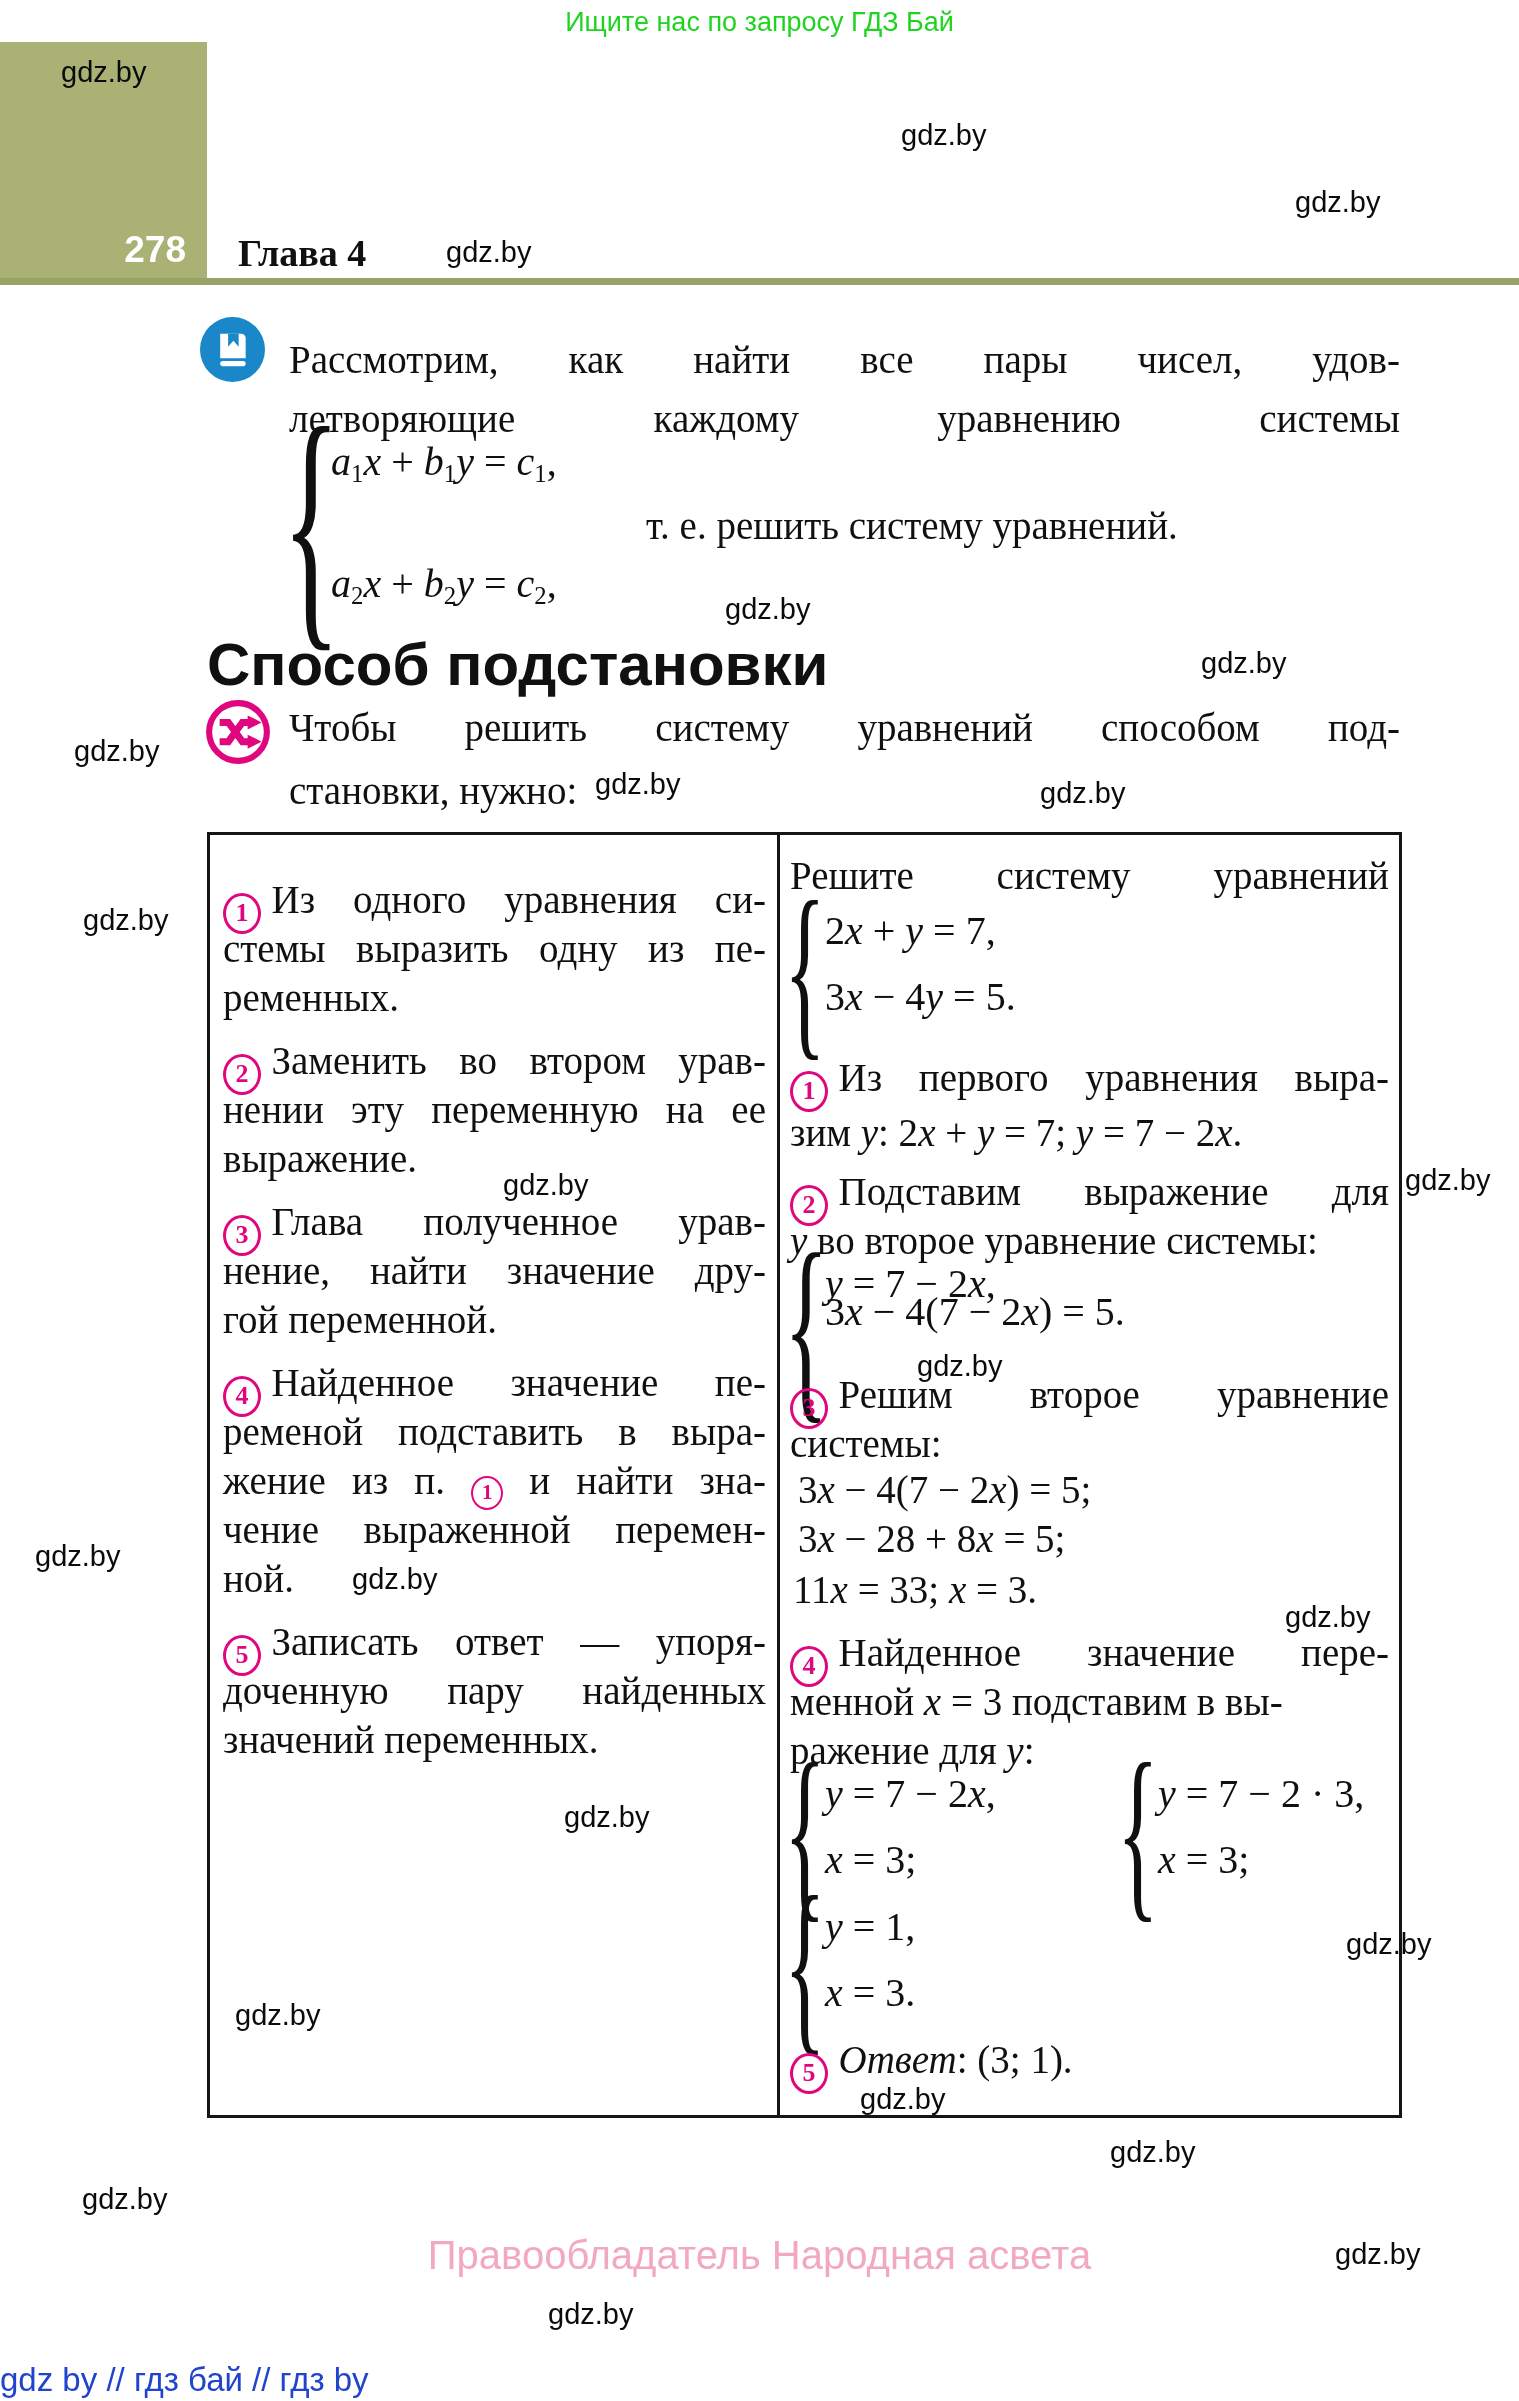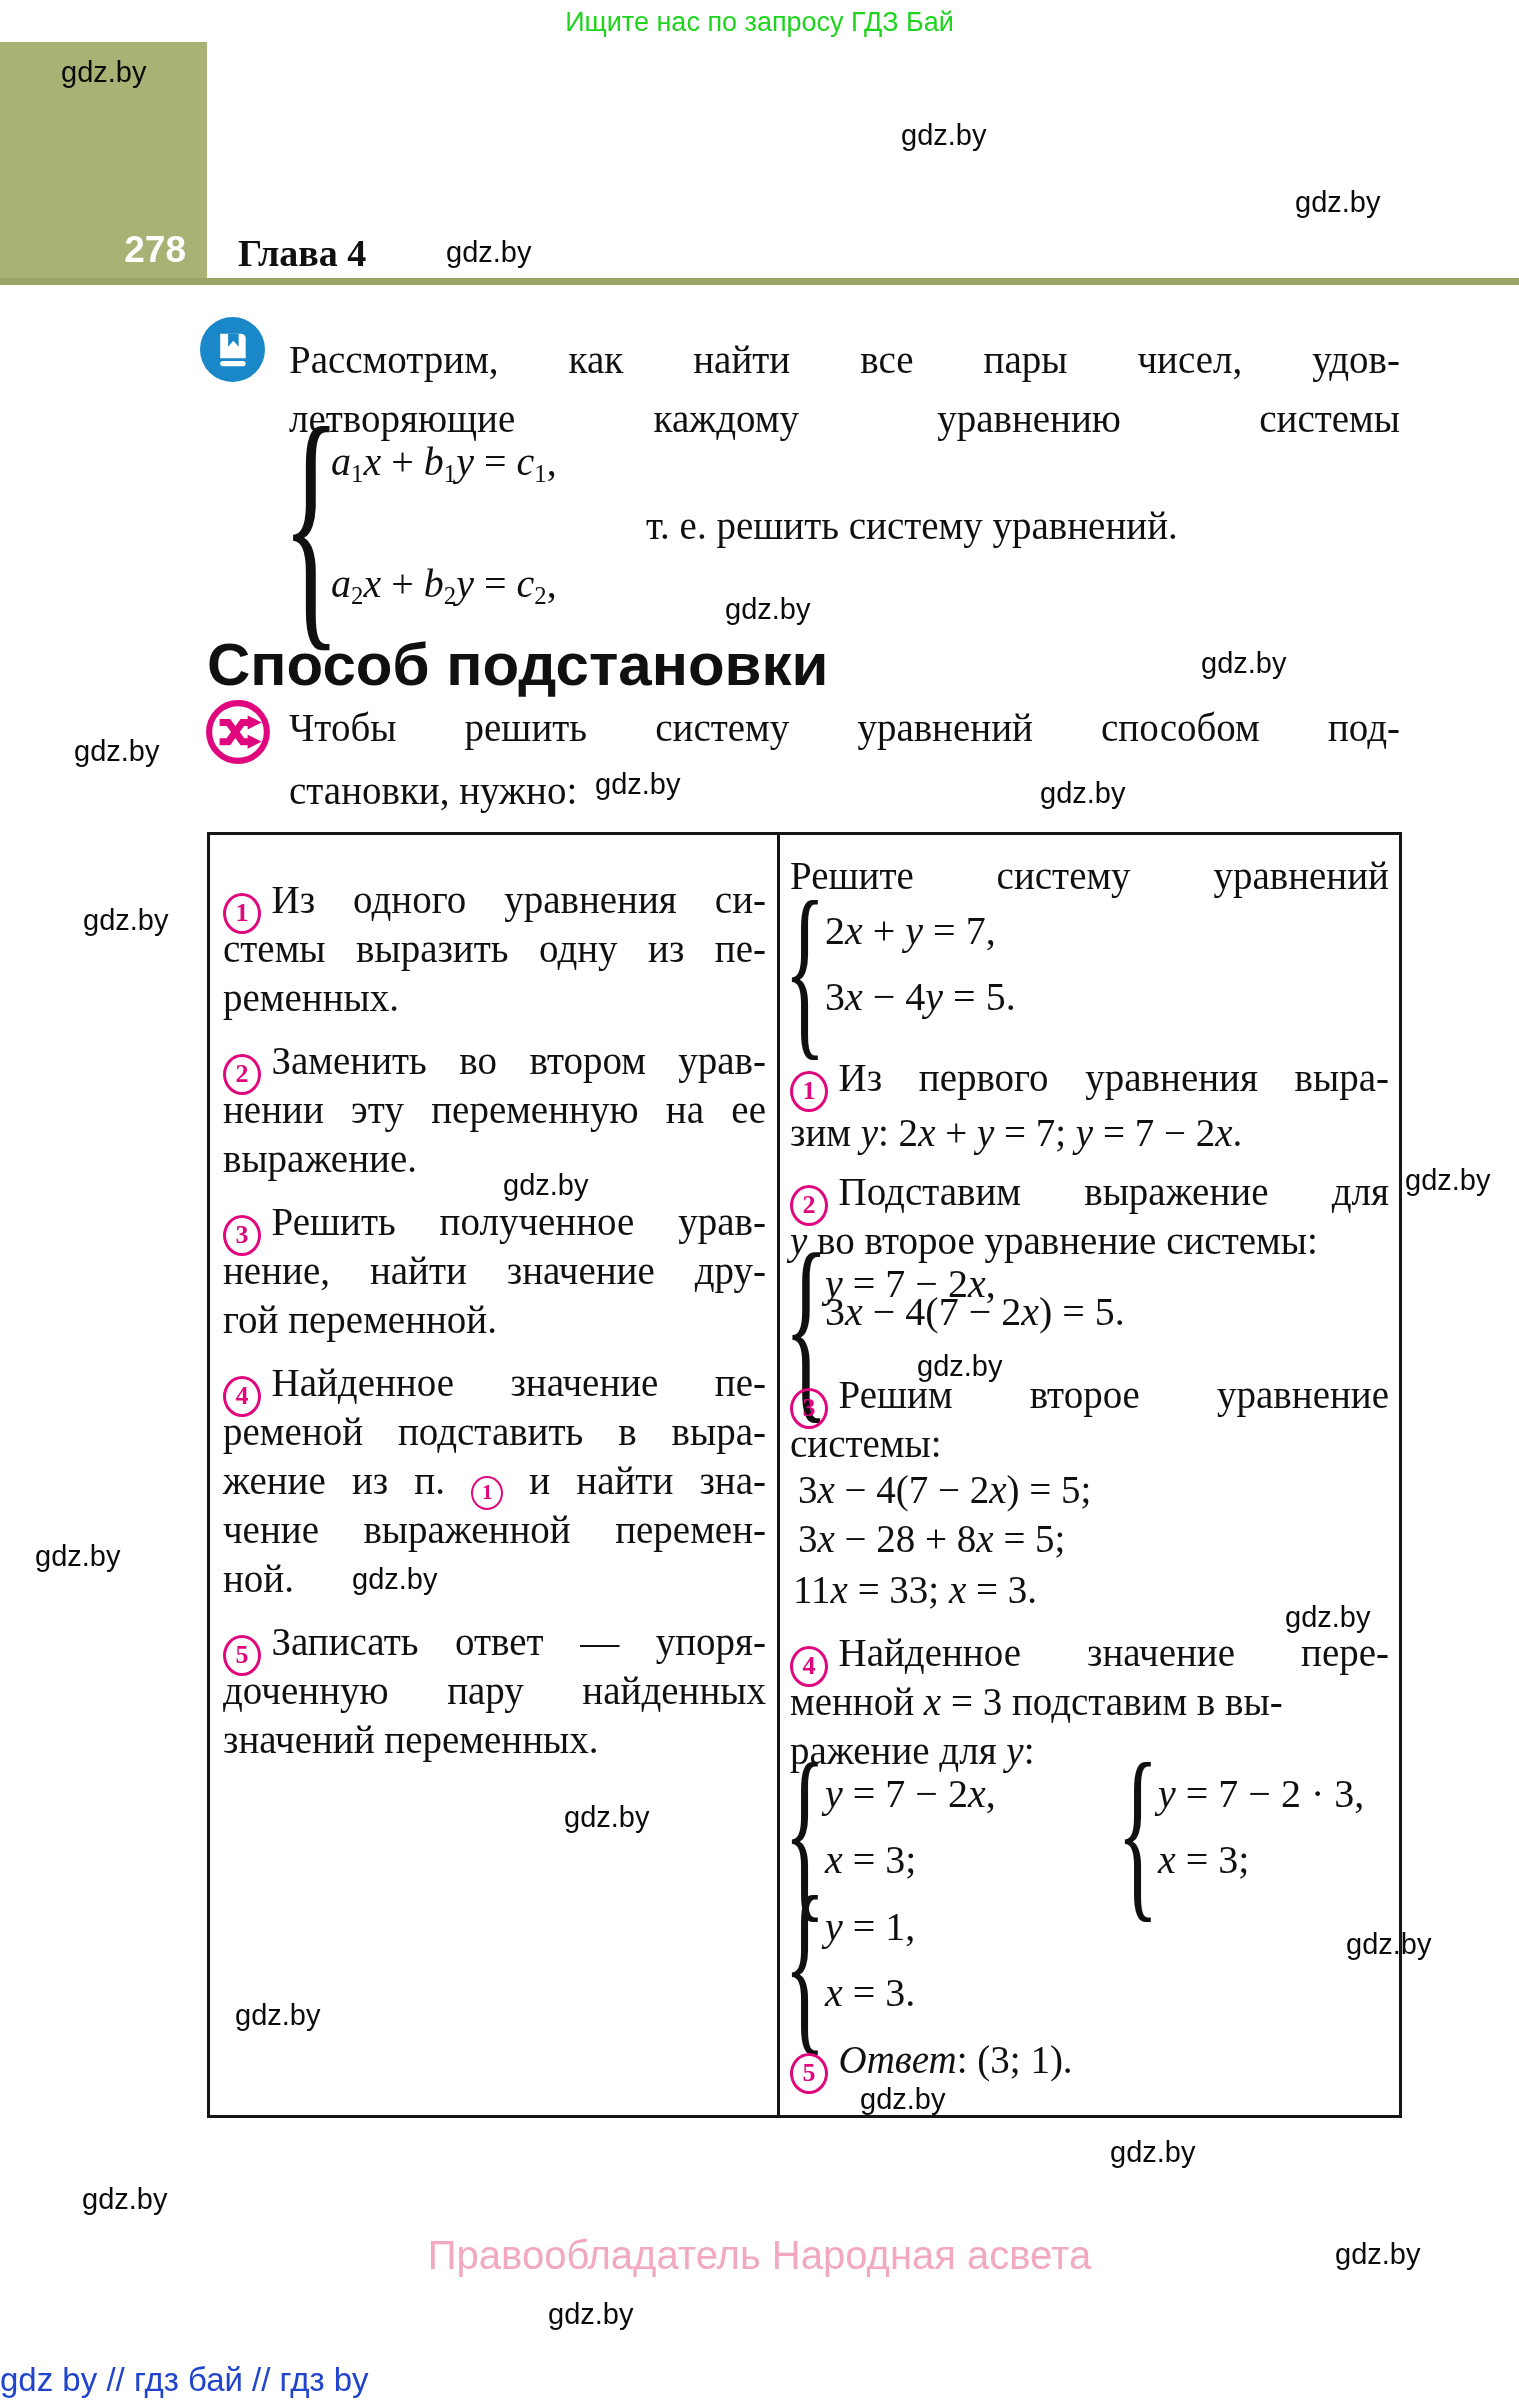--- a/index.html
+++ b/index.html
@@ -119,21 +119,21 @@
   <div class="tdivider"></div>
 
   <div class="tline j" style="left:223px;top:877px;width:543px;"><span class="cnum">1</span><span>Из одного уравнения си-</span></div>
   <div class="tline j" style="left:223px;top:926px;width:543px;">стемы выразить одну из пе-</div>
   <div class="tline" style="left:223px;top:975px;">ременных.</div>
 
   <div class="tline j" style="left:223px;top:1038px;width:543px;"><span class="cnum">2</span><span>Заменить во втором урав-</span></div>
   <div class="tline j" style="left:223px;top:1087px;width:543px;">нении эту переменную на ее</div>
   <div class="tline" style="left:223px;top:1136px;">выражение.</div>
 
-  <div class="tline j" style="left:223px;top:1199px;width:543px;"><span class="cnum">3</span><span>Решить полученное урав-</span></div>
+  <div class="tline j" style="left:223px;top:1199px;width:543px;"><span class="cnum">3</span><span>Глава полученное урав-</span></div>
   <div class="tline j" style="left:223px;top:1248px;width:543px;">нение, найти значение дру-</div>
   <div class="tline" style="left:223px;top:1297px;">гой переменной.</div>
 
   <div class="tline j" style="left:223px;top:1360px;width:543px;"><span class="cnum">4</span><span>Найденное значение пе-</span></div>
   <div class="tline j" style="left:223px;top:1409px;width:543px;">ременой подставить в выра-</div>
   <div class="tline j" style="left:223px;top:1458px;width:543px;">жение из п. <span class="ci">1</span> и найти зна-</div>
   <div class="tline j" style="left:223px;top:1507px;width:543px;">чение выраженной перемен-</div>
   <div class="tline" style="left:223px;top:1556px;">ной.</div>
 
   <div class="tline j" style="left:223px;top:1619px;width:543px;"><span class="cnum">5</span><span>Записать ответ — упоря-</span></div>

